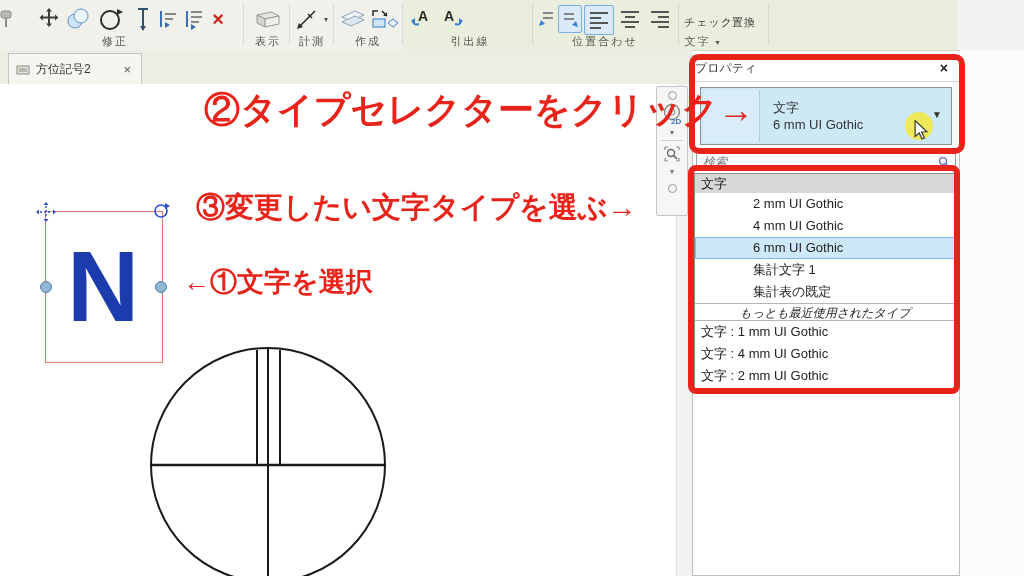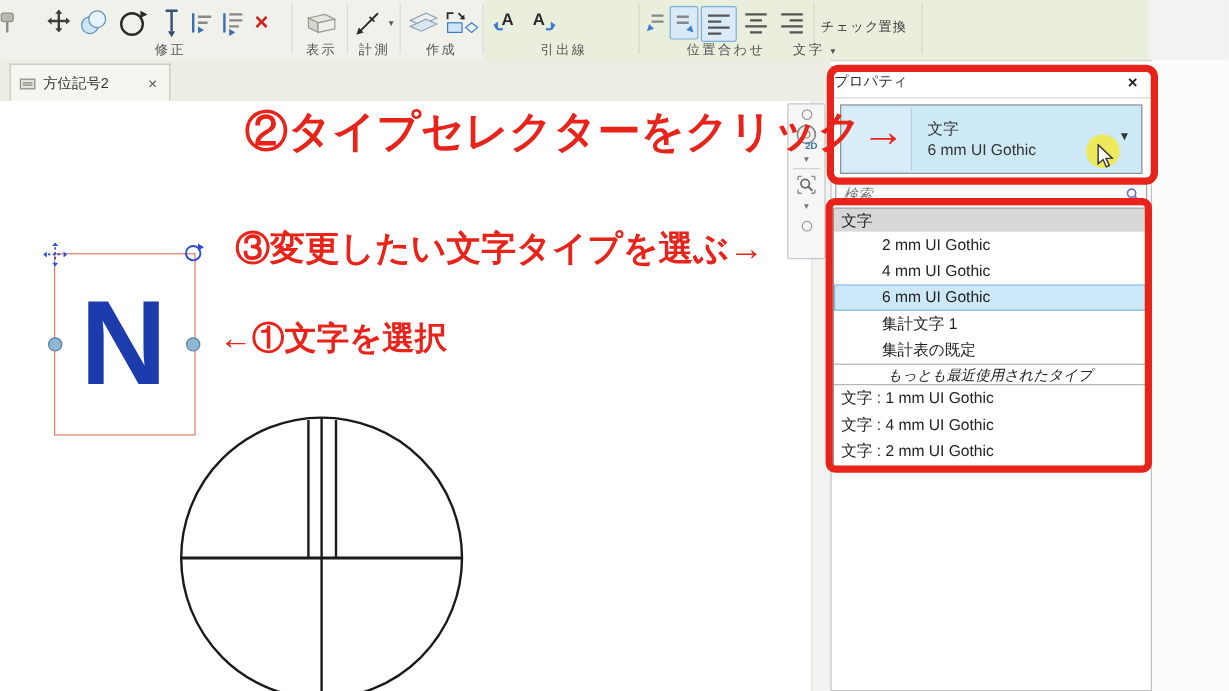--- a/index.html
+++ b/index.html
@@ -39,21 +39,21 @@
   #panel-head .x{margin-left:auto;margin-right:12px;font-size:14px;color:#222;font-weight:bold;}
   #typesel{left:700px;top:87px;width:252px;height:58px;background:#cde9f6;border:1px solid #8f8f8f;box-sizing:border-box;z-index:5;}
   #typesel .thumb{position:absolute;left:2px;top:2px;width:56px;height:52px;background:#d9edf8;border-right:1px solid #b2cfe0;}
   #typesel .l1{position:absolute;left:72px;top:11px;font-size:13px;color:#333;}
   #typesel .l2{position:absolute;left:72px;top:29px;font-size:13px;color:#333;}
   #typesel .caret{position:absolute;right:9px;top:21px;font-size:10px;color:#333;}
   #searchbox{left:696px;top:151px;width:260px;height:20px;background:#fff;border:1px solid #a0a0a0;box-sizing:border-box;z-index:5;}
   #searchbox input{position:absolute;left:4px;top:1px;width:220px;height:16px;border:none;outline:none;font-style:italic;font-size:12px;color:#555;background:transparent;font-family:"Liberation Sans",sans-serif;}
   #typelist{left:694px;top:173px;width:262px;height:218px;background:#fff;border:1px solid #909090;box-sizing:border-box;font-size:13px;color:#222;z-index:5;}
   .tl-head{height:19px;line-height:19px;background:#d8d8d8;padding-left:6px;}
-  .tl-row{height:22px;line-height:22px;padding-left:40px;}
+  .tl-row{height:22px;line-height:22px;padding-left:58px;}
   .tl-row.sel{background:#cde8f8;box-shadow:inset 0 0 0 1px #7fb9e0;}
   .tl-mru{height:18px;line-height:18px;text-align:center;font-style:italic;font-size:12px;border-top:1px solid #b5b5b5;border-bottom:1px solid #b5b5b5;box-sizing:border-box;}
   .tl-recent{height:22px;line-height:22px;padding-left:6px;}
   .redbox{border:6px solid #e8231a;border-radius:10px;z-index:50;pointer-events:none;}
   #right-margin{left:960px;top:50px;width:64px;height:526px;background:#fbfbfa;}
 </style>
 </head>
 <body>
 
 <div id="screen">
@@ -198,27 +198,27 @@
         <line x1="2" y1="3" x2="20" y2="3" stroke="#555" stroke-width="2"></line>
         <line x1="9" y1="8" x2="20" y2="8" stroke="#555" stroke-width="2"></line>
         <line x1="2" y1="13" x2="20" y2="13" stroke="#555" stroke-width="2"></line>
         <line x1="9" y1="18" x2="20" y2="18" stroke="#555" stroke-width="2"></line>
       </svg>
     </div>
 
     <div class="abs mini-txt" style="left:684px;top:15px;">チェック</div>
     <div class="abs mini-txt" style="left:732px;top:15px;">置換</div>
 
-    <div class="abs grp-label" style="left:72px;width:140px;">修正</div>
+    <div class="abs grp-label" style="left:45px;width:140px;">修正</div>
     <div class="abs grp-label" style="left:238px;width:60px;text-align:center;">表示</div>
     <div class="abs grp-label" style="left:288px;width:48px;">計測</div>
     <div class="abs grp-label" style="left:336px;width:64px;">作成</div>
     <div class="abs grp-label" style="left:420px;width:100px;">引出線</div>
     <div class="abs grp-label" style="left:550px;width:110px;">位置合わせ</div>
-    <div class="abs grp-label" style="left:628px;width:70px;text-align:right;"><span>文字</span> <span style="font-size:8px;">▾</span></div>
+    <div class="abs grp-label" style="left:668px;width:70px;"><span>文字</span> <span style="font-size:8px;">▾</span></div>
 
     <div class="abs grp-sep" style="left:243px;"></div>
     <div class="abs grp-sep" style="left:289px;"></div>
     <div class="abs grp-sep" style="left:333px;"></div>
     <div class="abs grp-sep" style="left:402px;"></div>
     <div class="abs grp-sep" style="left:532px;"></div>
     <div class="abs grp-sep" style="left:678px;"></div>
     <div class="abs grp-sep" style="left:768px;"></div>
   </div>
 

